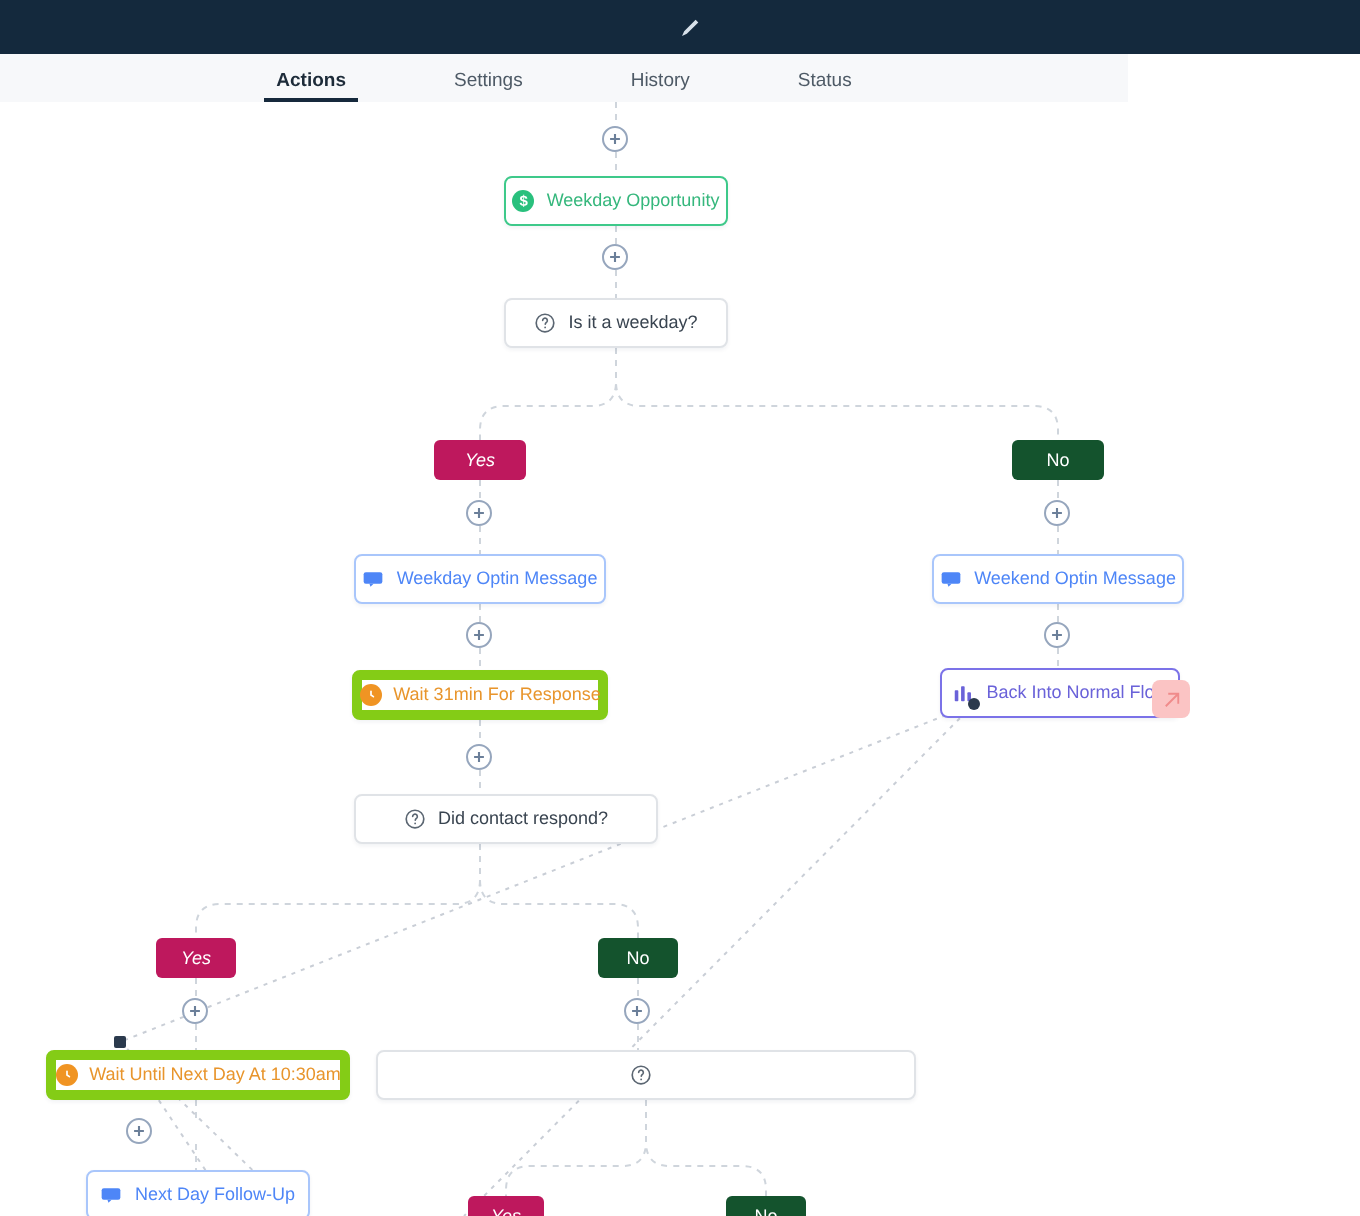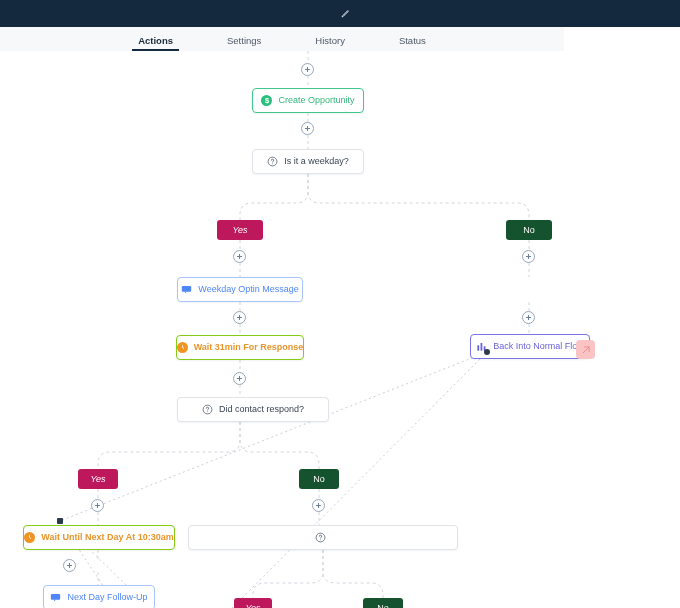--- a/index.html
+++ b/index.html
@@ -44,21 +44,21 @@
     display:flex;align-items:center;justify-content:center;
     font-size:9px;white-space:nowrap;padding:0 11px;
     box-shadow:0 1px 2px rgba(20,40,70,.06);
   }
   .node .ico{margin-right:6px;display:inline-flex;align-items:center;}
   .node .lbl{line-height:1;}
   .node.cond{border:1px solid #e0e3e7;color:#394450;}
   .node.cond .ico{color:#5b6672;}
   .node.green{border:1px solid #3ec98a;color:#35b77c;}
   .node.blue{border:1px solid #a9c6fb;color:#4e86f7;}
-  .node.orange{border:1px solid #84cc16;color:#e8952c;font-weight:bold;}
+  .node.orange{border:5px solid #84cc16;color:#e8952c;}
   .node.purple{border:1px solid #7b72e8;color:#6a62d9;}
   
   .badge{
     position:absolute;box-sizing:border-box;
     height:20px;border-radius:3px;
     display:flex;align-items:center;justify-content:center;
     font-size:9px;color:#fff;font-weight:normal;
   }
   .badge.yes{background:#be185d;font-style:italic;}
   .badge.no{background:#14532d;}
@@ -200,21 +200,21 @@
   <div class="plus" style="left:63px;top:508px">
     <svg width="7" height="7" viewBox="0 0 8 8" stroke="currentColor" stroke-width="1.2">
         <path d="M4 1.2V6.8M1.2 4H6.8"></path>
       </svg>
     </div>
 
   <div class="node green" style="left:252px;top:37px;width:112px">
     <span class="ico">
         <span class="dollar">$</span>
       </span>
-    <span class="lbl">Create Opportunity</span>
+    <span class="lbl">Weekday Opportunity</span>
   </div>
 
   <div class="node blue" style="left:177px;top:226px;width:126px">
     <span class="ico">
       <svg width="11" height="11" viewBox="0 0 16 16" fill="currentColor">
           <rect x="1.2" y="3" width="13.6" height="8.4" rx="1.6"></rect>
           <path d="M5.4 11.4h3L6.2 13.6z"></path>
         </svg>
       </span>
     <span class="lbl">Weekday Optin Message</span>
@@ -224,20 +224,29 @@
     <span class="ico">
       <svg width="11" height="11" viewBox="0 0 16 16" fill="none" stroke="currentColor" stroke-width="1.2">
         <circle cx="8" cy="8" r="6.4"></circle>
           <path d="M6.3 6.2a1.7 1.7 0 113 1.1c-.5.5-1.1.8-1.1 1.6" stroke-linecap="round"></path>
           <circle cx="8.1" cy="11.2" r=".65" fill="currentColor" stroke="none"></circle>
       </svg>
       </span>
     <span class="lbl">Is it a weekday?</span>
   </div>
 
+  <div class="node blue" style="left:466px;top:226px;width:126px">
+    <span class="ico">
+      <svg width="11" height="11" viewBox="0 0 16 16" fill="currentColor">
+          <rect x="1.2" y="3" width="13.6" height="8.4" rx="1.6"></rect>
+          <path d="M5.4 11.4h3L6.2 13.6z"></path>
+        </svg>
+      </span>
+    <span class="lbl">Weekend Optin Message</span>
+  </div>
 
   <div class="node orange" style="left:176px;top:284px;width:128px">
     <span class="ico">
       <span class="clockdot">
           <svg width="7" height="7" viewBox="0 0 10 10" stroke="#fff" stroke-width="1.2" fill="none" stroke-linecap="round">
             <path d="M5 2.4V5l1.7 1.2"></path>
           </svg>
         </span>
       </span>
     <span class="lbl">Wait 31min For Response</span>

